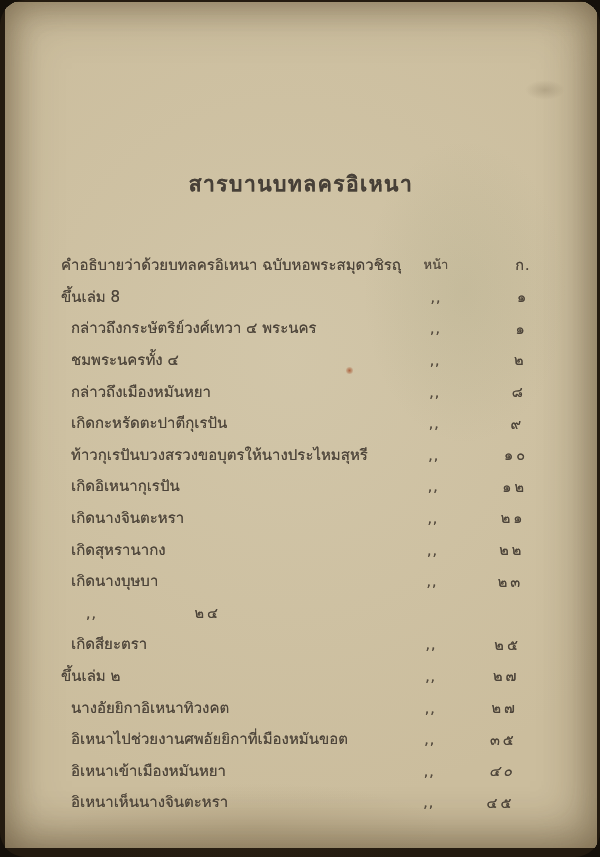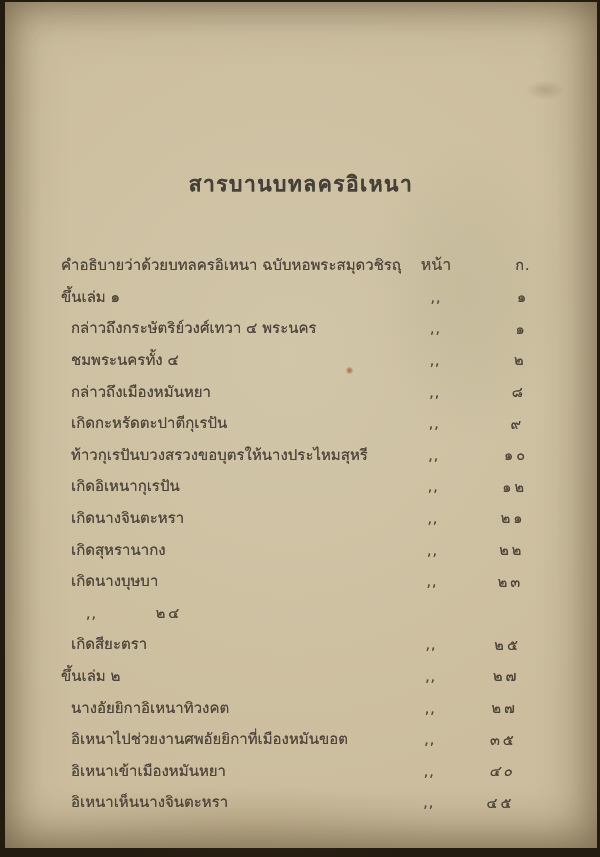--- a/index.html
+++ b/index.html
@@ -1,19 +1,20 @@
 <!DOCTYPE html>
 <html><head>
 <meta charset="utf-8">
 <style>
   html,body{margin:0;padding:0;background:#15100a;}
   #scene{
     position:relative;width:600px;height:857px;overflow:hidden;
     background:#241b10;
     font-family:"DejaVu Sans","Liberation Sans",sans-serif;
+    border-radius:25px;
   }
   #paper{
     position:absolute;left:5px;top:2px;right:3px;bottom:9px;
     background:
       radial-gradient(ellipse 120% 90% at 48% 42%, rgba(215,205,178,.55) 0%, rgba(0,0,0,0) 60%),
       radial-gradient(ellipse 140% 120% at 50% 50%, #cbbd9d 55%, #b7a883 88%, #a5946f 100%),
       #c6b897;
     box-shadow:
       inset 0 0 55px rgba(70,52,26,.35),
       inset -10px -14px 40px rgba(70,52,26,.28),
@@ -46,21 +47,21 @@
     position:absolute;left:56px;top:246px;width:514px;
     color:#4c443a;font-size:15px;
     text-shadow:0 0 .5px rgba(70,58,44,.65);
   }
   .row{display:flex;align-items:center;height:31.6px;white-space:nowrap;}
   .cell-label{width:340px;overflow:hidden;}
   .row.indent .cell-label{padding-left:10px;width:330px;}
   .cell-ditto{width:70px;text-align:center;font-size:14px;letter-spacing:1px;color:#554c40;}
   .cell-page{width:104px;text-align:center;font-size:14.5px;letter-spacing:3px;color:#4c443a;}
   .row.header-row{height:33px;}
-  .row.header-row .cell-ditto{font-size:16px;letter-spacing:0;}
+  .row.header-row .cell-ditto{font-size:13px;letter-spacing:0;}
   .row.header-row .cell-page{letter-spacing:1px;}
 </style>
 </head>
 <body>
 
 <div id="scene">
   <div id="paper">
     <div class="stain" id="stain-ghost"></div>
     <div class="stain" id="stain-rust"></div>
     <div class="stain" id="stain-bottom"></div>
@@ -69,21 +70,21 @@
     <div id="doc-title">สารบานบทลครอิเหนา</div>
 
     <div id="toc">
       <div class="row header-row">
         <span class="cell-label">คำอธิบายว่าด้วยบทลครอิเหนา  ฉบับหอพระสมุดวชิรญาณ</span>
         <span class="cell-ditto">หน้า</span>
         <span class="cell-page">ก.</span>
       </div>
 
     <div class="row">
-    <span class="cell-label">ขึ้นเล่ม ๑</span>
+    <span class="cell-label">ขึ้นเล่ม 8</span>
     <span class="cell-ditto" style="transform: translateX(0px);">,,</span>
     <span class="cell-page" style="transform: translateX(0px);">๑</span>
   </div>
         <div class="row indent">
     <span class="cell-label">กล่าวถึงกระษัตริย์วงศ์เทวา ๔ พระนคร</span>
     <span class="cell-ditto" style="transform: translateX(-0.45px);">,,</span>
     <span class="cell-page" style="transform: translateX(-1.4px);">๑</span>
   </div>
         <div class="row indent">
     <span class="cell-label">ชมพระนครทั้ง ๔</span>
@@ -120,21 +121,21 @@
     <span class="cell-ditto" style="transform: translateX(-3.6px);">,,</span>
     <span class="cell-page" style="transform: translateX(-11.2px);">๒๒</span>
   </div>
         <div class="row indent">
     <span class="cell-label">เกิดนางบุษบา</span>
     <span class="cell-ditto" style="transform: translateX(-4.05px);">,,</span>
     <span class="cell-page" style="transform: translateX(-12.6px);">๒๓</span>
   </div>
         <div class="row indent">
     <span class="cell-ditto" style="transform: translateX(-4.5px);">,,</span>
-    <span class="cell-page" style="transform: translateX(-14px);">๒๔</span>
+    <span class="cell-page" style="transform: translateX(-14px); text-align: right;">๒๔</span>
   </div>
         <div class="row indent">
     <span class="cell-label">เกิดสียะตรา</span>
     <span class="cell-ditto" style="transform: translateX(-4.95px);">,,</span>
     <span class="cell-page" style="transform: translateX(-15.4px); font-family: Liberation Serif, serif;">๒๕</span>
   </div>
         <div class="row">
     <span class="cell-label">ขึ้นเล่ม ๒</span>
     <span class="cell-ditto" style="transform: translateX(-5.4px);">,,</span>
     <span class="cell-page" style="transform: translateX(-16.8px);">๒๗</span>

